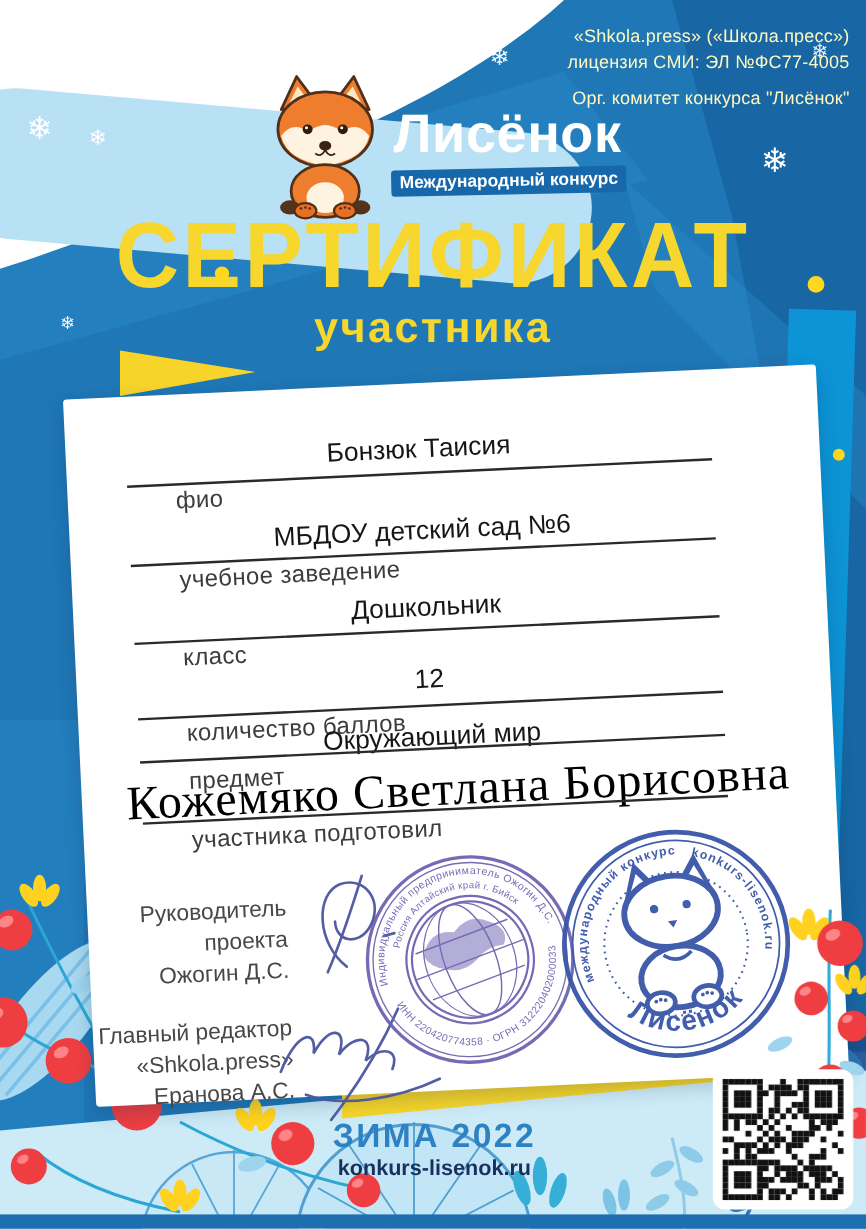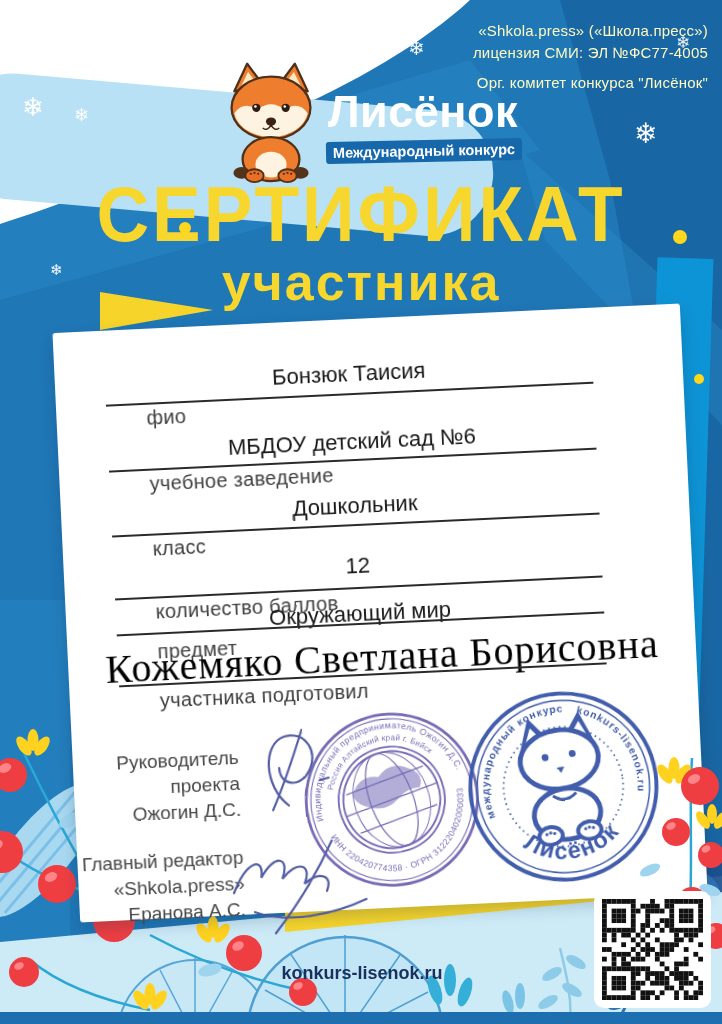--- a/index.html
+++ b/index.html
@@ -13,21 +13,21 @@
   .org-info .grp{margin-bottom:8px;}
   
   .logo-title{position:absolute;left:328px;top:86px;color:#fff;font-size:45px;font-weight:bold;letter-spacing:.5px;}
   .logo-band{position:absolute;left:326px;top:140px;width:196px;height:22px;background:#1668aa;
              border-radius:3px;transform:rotate(-1.2deg);}
   .logo-sub{width:100%;text-align:center;color:#fff;font-size:14.5px;font-weight:bold;line-height:22px;}
   
   .title-main{position:absolute;left:26px;top:172px;width:670px;text-align:center;color:#f7d62d;
               font-size:73px;font-weight:bold;letter-spacing:3px;transform:scaleY(1.06);}
   .title-sub{position:absolute;left:26px;top:252px;width:670px;text-align:center;color:#f7d62d;
-             font-size:52px;font-weight:bold;letter-spacing:2px;}
+             font-size:36px;font-weight:bold;letter-spacing:2px;}
   
   .ribbon{position:absolute;left:648px;top:258px;width:56px;height:604px;background:#0d94d6;transform:rotate(1.8deg);}
   .ribbon-text{position:absolute;bottom:28px;left:0;width:100%;height:340px;display:flex;align-items:center;justify-content:center;
                writing-mode:vertical-rl;transform:rotate(180deg);color:#0b64a6;font-size:13.5px;font-weight:bold;letter-spacing:1px;}
   
   .card{position:absolute;left:66px;top:318px;width:628px;height:590px;background:#ffffff;border-radius:3px;
         transform:rotate(-2.7deg);box-shadow:0 6px 16px rgba(8,40,75,.22);}
   .val{position:absolute;left:50px;width:488px;text-align:center;font-size:22px;color:#161616;}
   .line{position:absolute;left:50px;width:488px;border-bottom:2px solid #2a2a2a;}
   .lbl{position:absolute;left:90px;font-size:20px;color:#3d3d3d;letter-spacing:.3px;}
@@ -383,20 +383,21 @@
     <g fill="#ff8d90" opacity="0.9">
       <ellipse cx="64" cy="49" rx="6.5" ry="4.5" transform="rotate(-25 64 49)"></ellipse>
       <ellipse cx="41" cy="96" rx="5" ry="3.5" transform="rotate(-25 41 96)"></ellipse>
       <ellipse cx="76" cy="119" rx="4.5" ry="3.2" transform="rotate(-25 76 119)"></ellipse>
       <ellipse cx="57" cy="166" rx="5" ry="3.5" transform="rotate(-25 57 166)"></ellipse>
       <ellipse cx="81" cy="200" rx="4.5" ry="3.2" transform="rotate(-25 81 200)"></ellipse>
       <ellipse cx="53" cy="246" rx="5" ry="3.5" transform="rotate(-25 53 246)"></ellipse>
     </g>
   </svg>
 
+  <div class="season">ЗИМА 2022</div>
   <div class="site">konkurs-lisenok.ru</div>
 
   <div class="qr-box">
     <svg id="qr-svg" width="101" height="101" viewBox="0 0 105 105">
         <g fill="#111">
           <rect x="0" y="0" width="5" height="5"></rect>
           <rect x="5" y="0" width="5" height="5"></rect>
           <rect x="10" y="0" width="5" height="5"></rect>
           <rect x="15" y="0" width="5" height="5"></rect>
           <rect x="20" y="0" width="5" height="5"></rect>

